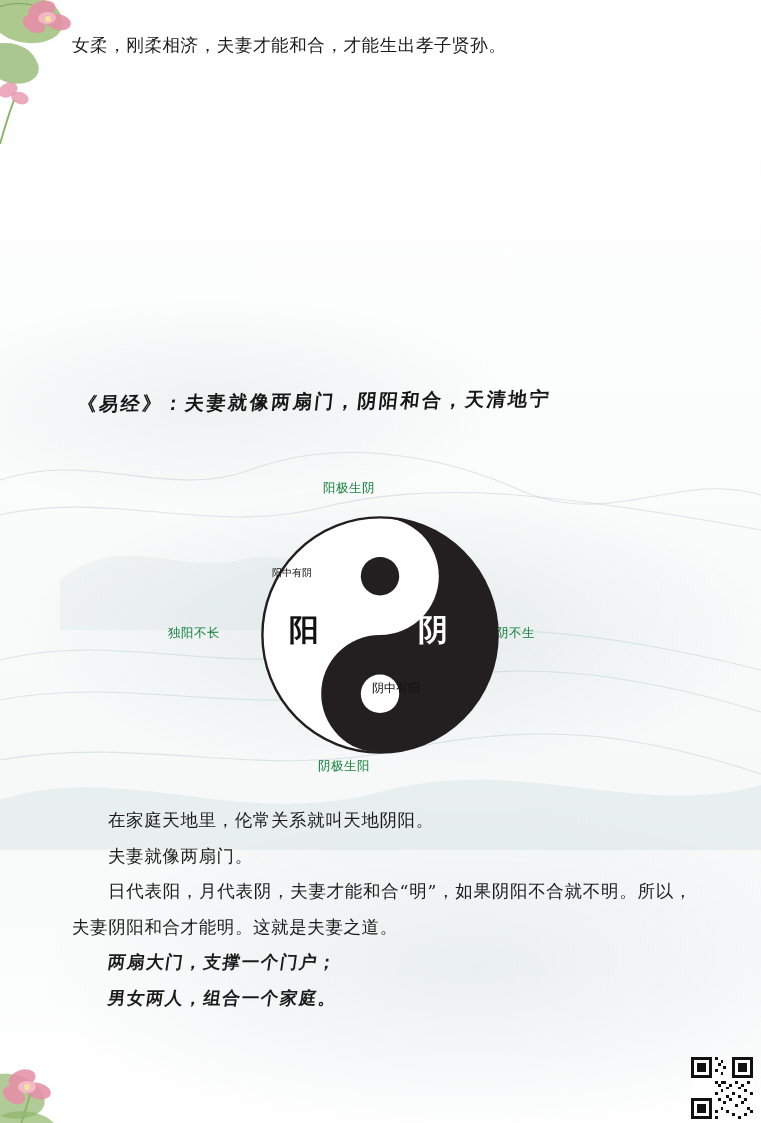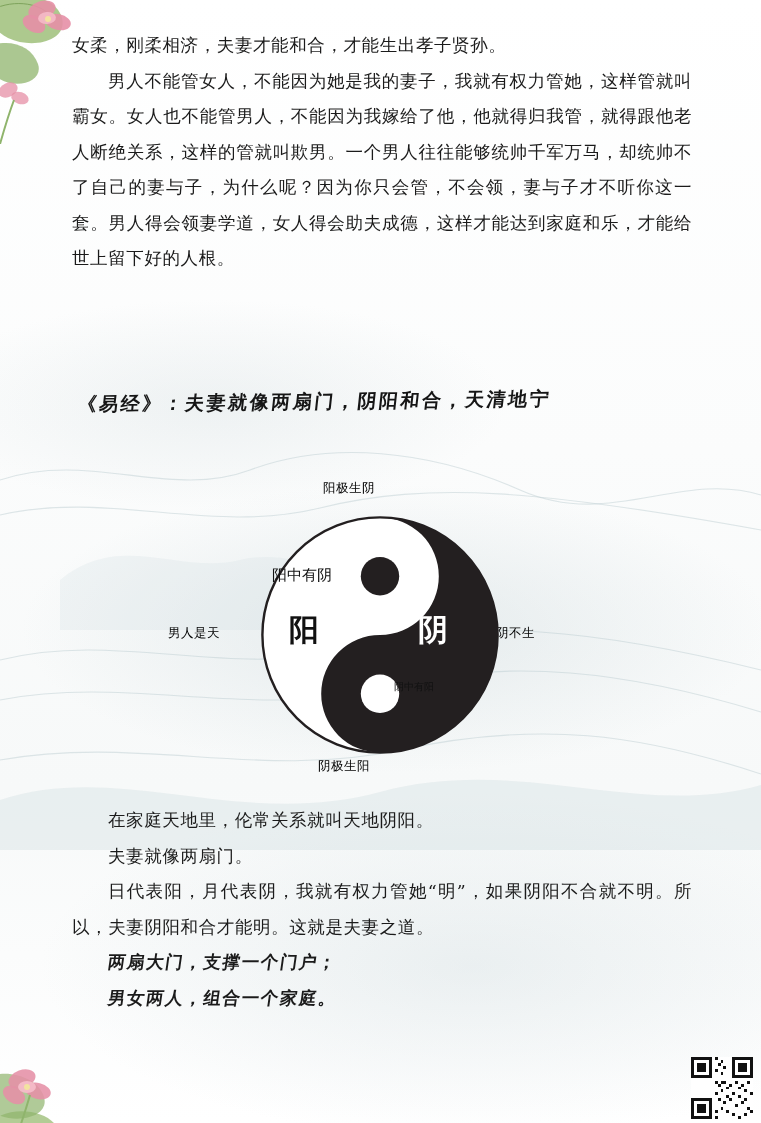--- a/index.html
+++ b/index.html
@@ -108,36 +108,36 @@
     position: absolute;
     left: 100px;
     top: 35px;
     width: 240px;
     height: 240px;
   }
   .yy-label {
     position: absolute;
     font-family: "DejaVu Serif", serif;
     font-size: 12.5px;
-    color: #000000;
+    color: #15803d;
     white-space: nowrap;
     letter-spacing: 0.5px;
   }
   .lbl-top      { left: 163px; top: 0px; }
   .lbl-bottom   { left: 158px; top: 278px; }
   .lbl-left     { left: 8px;  top: 145px; }
   .lbl-right    { left: 323px; top: 145px; }
 
   .yy-in {
     position: absolute;
     font-family: "DejaVu Serif", serif;
     white-space: nowrap;
   }
-  .in-yzyy { left: 112px; top: 86px; font-size: 15px; color: #111; }
-  .in-yzyy2 { left: 234px; top: 200px; font-size: 10px; color: #111; }
+  .in-yzyy { left: 112px; top: 86px; font-size: 10px; color: #111; }
+  .in-yzyy2 { left: 212px; top: 200px; font-size: 12px; color: #111; }
   .in-yang-big { left: 129px; top: 130px; font-size: 30px; font-weight: bold; color: #111; }
   .in-yin-big  { left: 258px; top: 130px; font-size: 30px; font-weight: bold; color: #fff; }
   .in-center   { left: 186px; top: 122px; font-size: 15px; color: #fff; line-height: 20px; text-align: center; width: 44px; }
 
   
   .qr {
     position: absolute;
     right: 8px;
     bottom: 4px;
     width: 62px;
@@ -210,30 +210,29 @@
       <circle cx="45" cy="104" r="3" fill="#f2e3a0"></circle>
       <path d="M48 112 C 44 126, 40 138, 36 150" stroke="#8fb46c" stroke-width="2" fill="none"></path>
     </g>
   </svg>
 </div>
 
 <div class="content">
 
   <div class="para p-top">
     <span>女柔，刚柔相济，夫妻才能和合，才能生出孝子贤孙。</span>
-    <span class="indent">男人不能管女人，不能因为她是我的妻子，我就有权力管她，这样管就叫霸女。女人也不能管男人，不能因为我嫁给了他，他就得归我管，就得跟他老人断绝关系，这样的管就叫欺男。一个男人往往能够统帅千军万马，却统帅不了自己的妻与子，为什么呢？因为你只会管，不会领，妻与子才不听你这一套。男人得会领妻学道，女人得会助夫成德，这样才能达到家庭和乐，才能给世上留下好的人根。</span>
   </div>
 
   <div class="quote-hand">《易经》：夫妻就像两扇门，阴阳和合，天清地宁</div>
 
   <div class="diagram">
 
     <div class="yy-label lbl-top">阳极生阴</div>
     <div class="yy-label lbl-bottom">阴极生阳</div>
-    <div class="yy-label lbl-left">男人是天</div>
+    <div class="yy-label lbl-left">独阳不长</div>
     <div class="yy-label lbl-right">孤阴不生</div>
 
     <div class="yy-wrap">
       <svg width="240" height="240" viewBox="0 0 200 200">
 
         <circle cx="100" cy="100" r="98" fill="#ffffff" stroke="#231f20" stroke-width="2"></circle>
 
         <path d="M100 2
                  A 98 98 0 0 1 100 198
                  A 49 49 0 0 1 100 100
@@ -247,21 +246,21 @@
     <div class="yy-in in-yzyy">阳中有阴</div>
     <div class="yy-in in-yzyy2">阴中有阳</div>
     <div class="yy-in in-yang-big">阳</div>
     <div class="yy-in in-yin-big">阴</div>
     <div class="yy-in in-center">阴阳平衡</div>
   </div>
 
   <div class="para p-bottom">
     <span class="line indent">在家庭天地里，伦常关系就叫天地阴阳。</span>
     <span class="line indent">夫妻就像两扇门。</span>
-    <span class="line indent">日代表阳，月代表阴，我就有权力管她“明”，如果阴阳不合就不明。所以，夫妻阴阳和合才能明。这就是夫妻之道。</span>
+    <span class="line indent">日代表阳，月代表阴，夫妻才能和合“明”，如果阴阳不合就不明。所以，夫妻阴阳和合才能明。这就是夫妻之道。</span>
     <span class="line indent hand-line">两扇大门，支撑一个门户；</span>
     <span class="line indent hand-line">男女两人，组合一个家庭。</span>
   </div>
 
 </div>
 
 <div class="qr">
   <svg width="62" height="62" viewBox="0 0 21 21" shape-rendering="crispEdges">
     <rect width="21" height="21" fill="#ffffff"></rect>
     <g fill="#111111">

